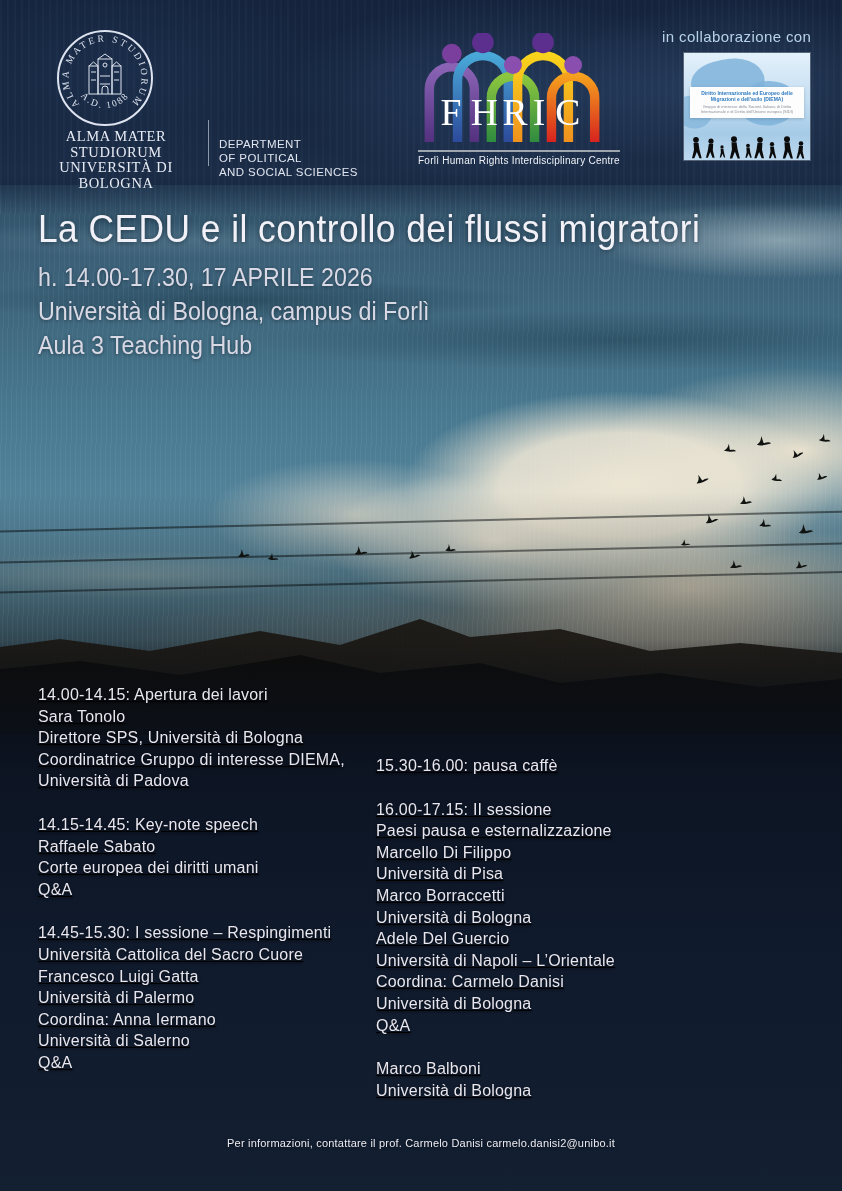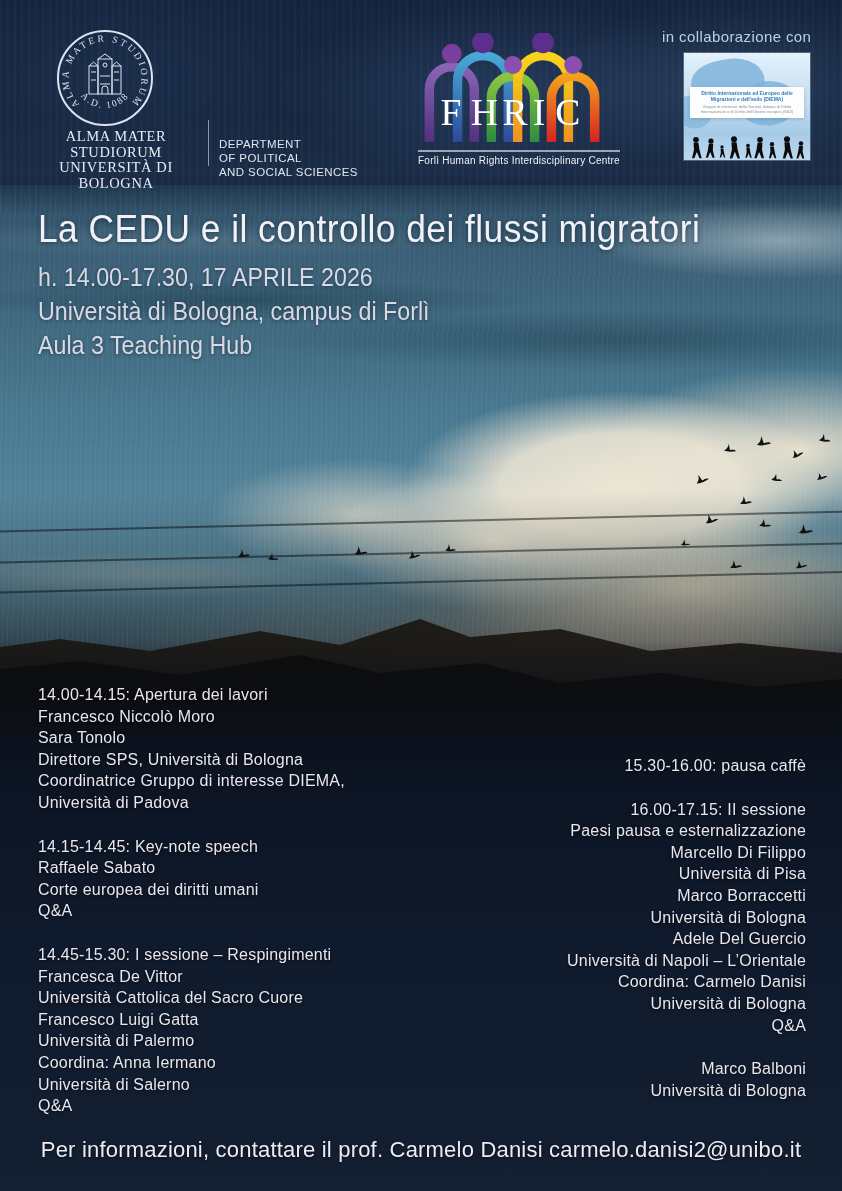--- a/index.html
+++ b/index.html
@@ -64,26 +64,26 @@
   .card-box .s{color:#8a9099;font-size:4px;line-height:5px;text-align:center;margin-top:2px;}
   .card-people{position:absolute;left:0;bottom:0;width:100%;height:42px;z-index:3;}
 
   
   .title-block{position:absolute;left:38px;top:208px;transform:scaleX(0.93);transform-origin:left top;white-space:nowrap;}
   .event-title{font-size:38px;color:#f1f1f7;letter-spacing:0.5px;text-shadow:0 1px 5px rgba(8,20,30,0.55);margin:0 0 9px 0;font-weight:normal;}
   .event-sub{font-size:25px;line-height:34px;color:#d9d8e5;text-shadow:0 1px 4px rgba(8,20,30,0.5);}
 
   
   .col-left{position:absolute;left:38px;top:684px;}
-  .col-right{position:absolute;right:36px;top:755px;width:430px;text-align:right;}
-  .pblock{margin-bottom:22px;}
+  .col-right{position:absolute;right:36px;top:755px;width:430px;text-align:left;}
+  .pblock{margin-bottom:22px;text-decoration:underline;}
   .pline{font-size:16px;line-height:21.6px;color:#e8e6ee;letter-spacing:0.2px;text-shadow:0 1px 3px rgba(0,0,0,0.65);}
 
   
-  .footer{position:absolute;left:0;top:1137px;width:100%;text-align:center;color:#edecf4;font-size:22px;letter-spacing:0.2px;text-shadow:0 1px 3px rgba(0,0,0,0.6);}
+  .footer{position:absolute;left:0;top:1137px;width:100%;text-align:center;color:#edecf4;font-size:11px;letter-spacing:0.2px;text-shadow:0 1px 3px rgba(0,0,0,0.6);}
 </style>
 </head>
 <body>
 
 <div class="poster">
 
   <div class="sky"></div>
 
   <div class="wire w1"></div>
   <div class="wire w2"></div>
@@ -277,35 +277,33 @@
   <div class="title-block">
     <h1 class="event-title">La CEDU e il controllo dei flussi migratori</h1>
     <div class="event-sub">h. 14.00-17.30, 17 APRILE 2026</div>
     <div class="event-sub">Università di Bologna, campus di Forlì</div>
     <div class="event-sub">Aula 3 Teaching Hub</div>
   </div>
 
   <div class="col-left">
       <div class="pblock">
         <div class="pline">14.00-14.15: Apertura dei lavori</div>
-        <div class="pline">Francesco Niccolò Moro</div>
         <div class="pline">Sara Tonolo</div>
         <div class="pline">Direttore SPS, Università di Bologna</div>
         <div class="pline">Coordinatrice Gruppo di interesse DIEMA,</div>
         <div class="pline">Università di Padova</div>
       </div>
       <div class="pblock">
         <div class="pline">14.15-14.45: Key-note speech</div>
         <div class="pline">Raffaele Sabato</div>
         <div class="pline">Corte europea dei diritti umani</div>
         <div class="pline">Q&amp;A</div>
       </div>
       <div class="pblock">
         <div class="pline">14.45-15.30: I sessione – Respingimenti</div>
-        <div class="pline">Francesca De Vittor</div>
         <div class="pline">Università Cattolica del Sacro Cuore</div>
         <div class="pline">Francesco Luigi Gatta</div>
         <div class="pline">Università di Palermo</div>
         <div class="pline">Coordina: Anna Iermano</div>
         <div class="pline">Università di Salerno</div>
         <div class="pline">Q&amp;A</div>
       </div>
     </div>
   <div class="col-right">
       <div class="pblock">

